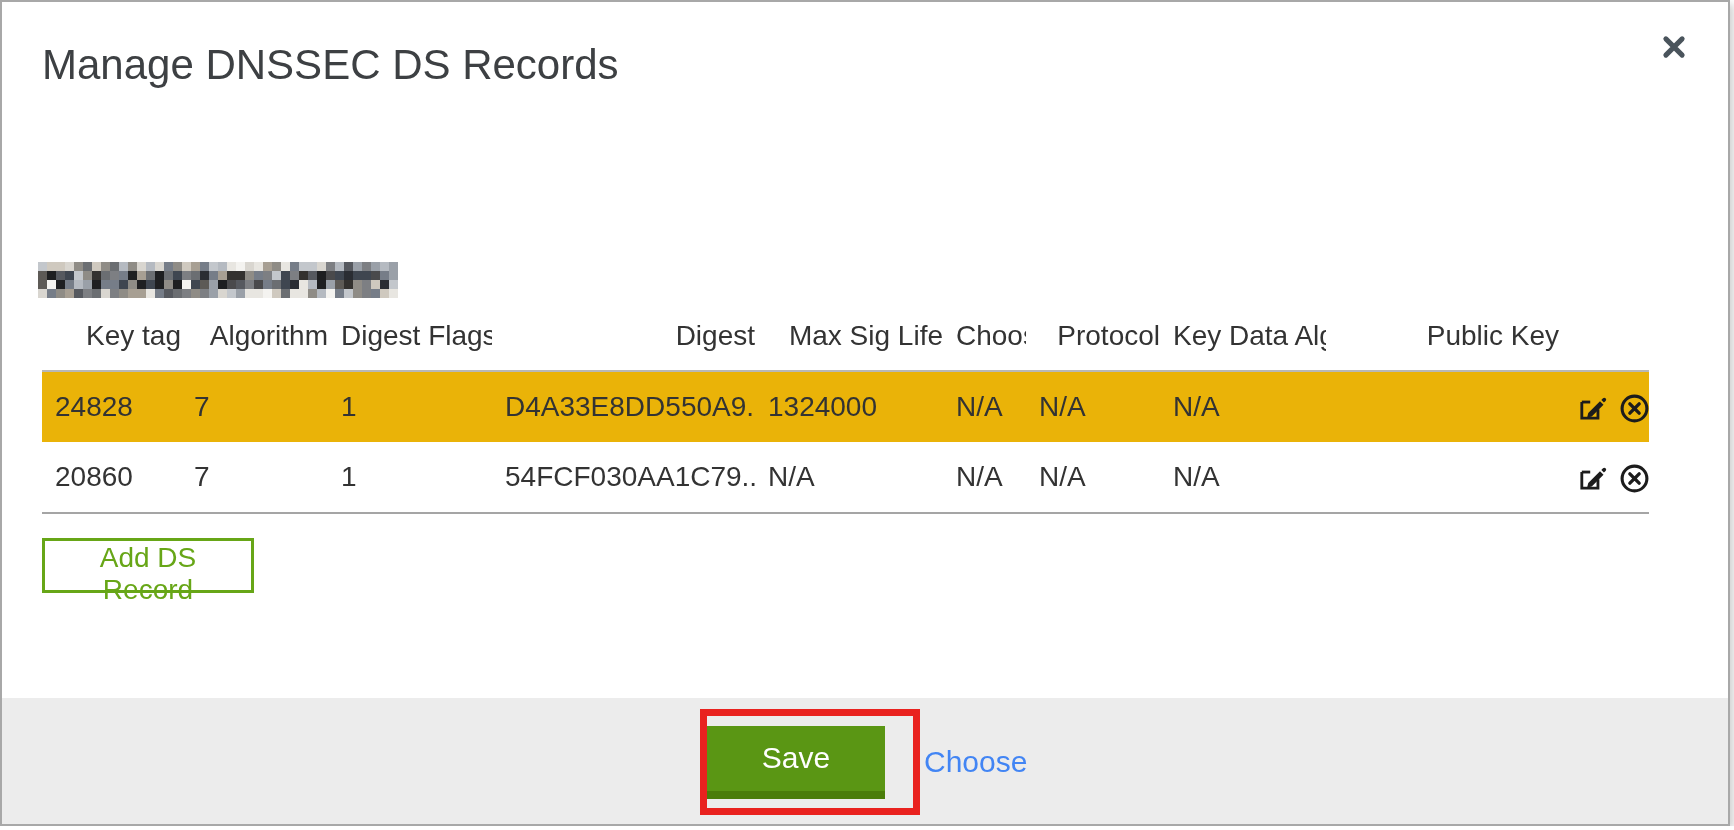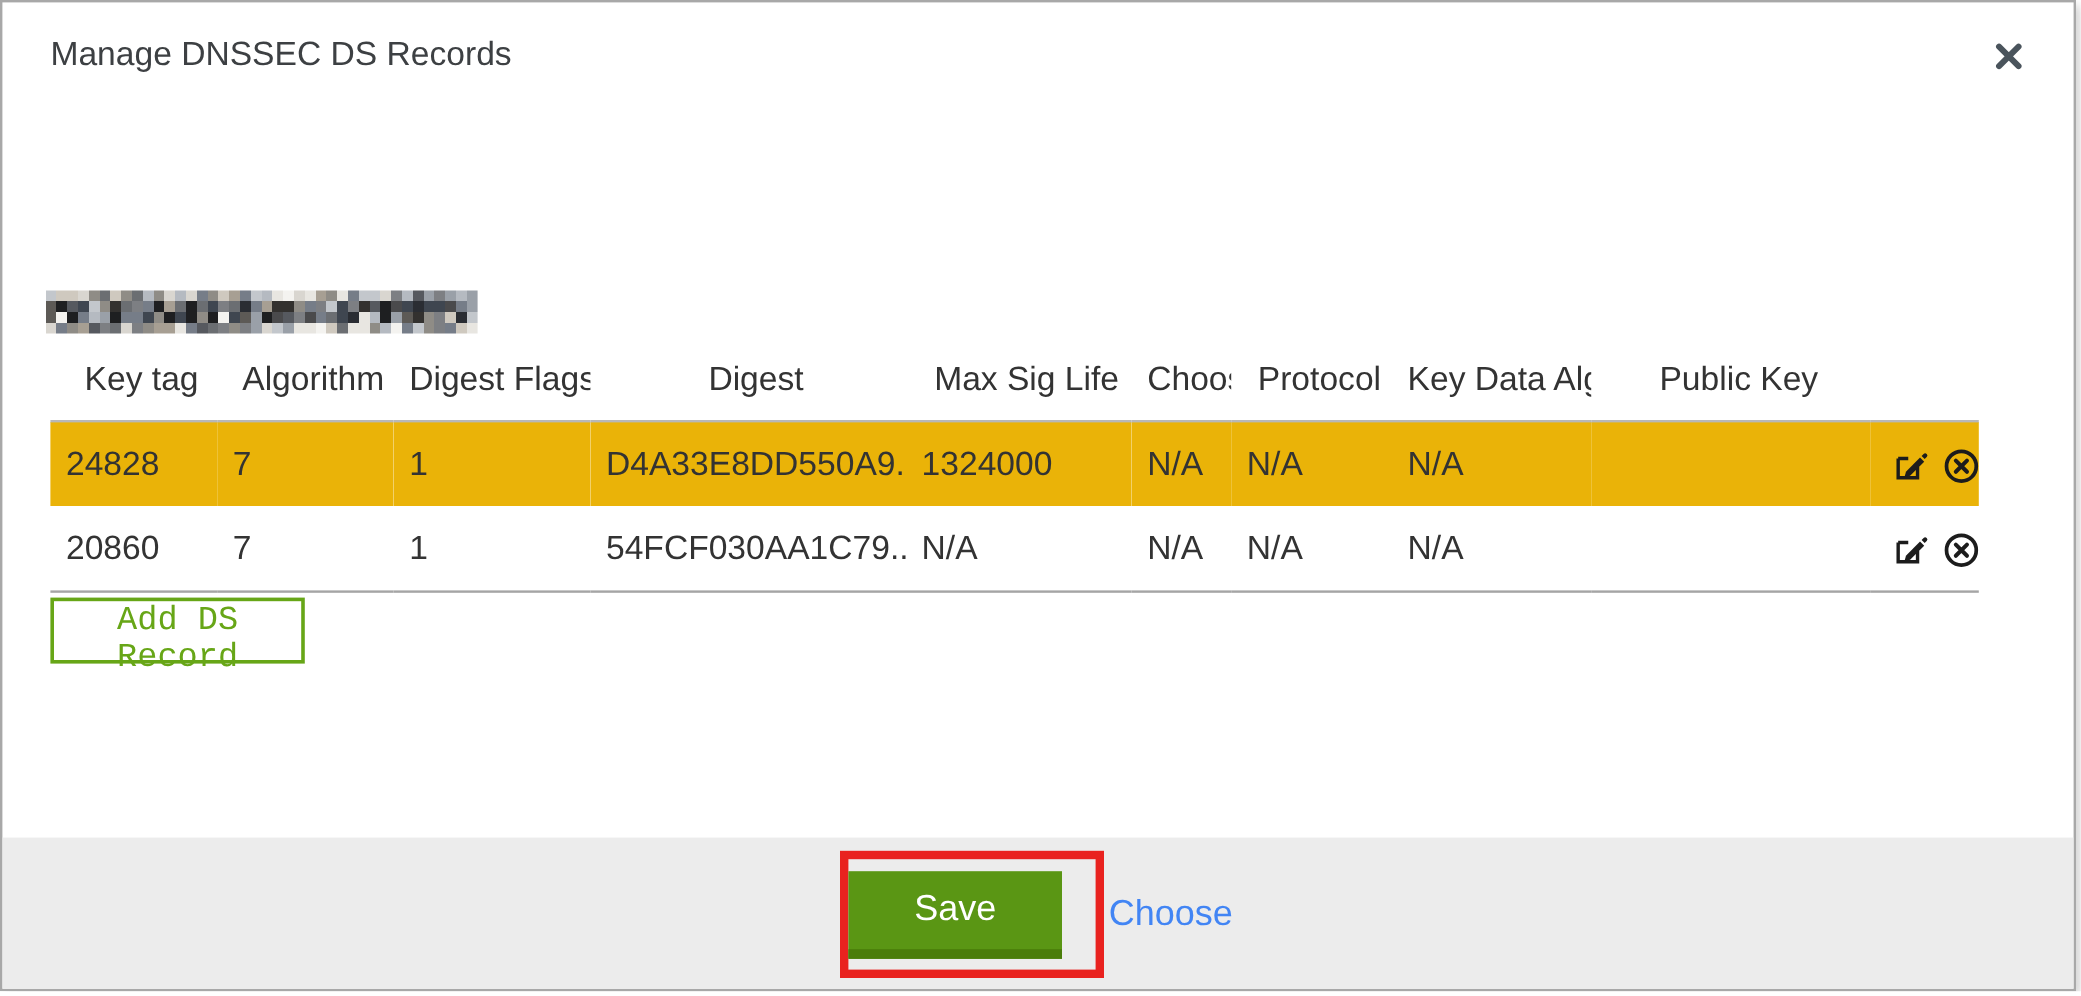--- a/index.html
+++ b/index.html
@@ -14,22 +14,22 @@
     height: 826px;
     box-sizing: border-box;
     border: 2px solid #a8a8a8;
     background: #ffffff;
     box-shadow: 4px 4px 8px rgba(0,0,0,0.18);
     overflow: hidden;
   }
   .dialog-body { padding: 0 40px; }
   .dialog-title {
     margin: 0;
-    padding-top: 18px;
-    font-size: 28px;
+    padding-top: 38px;
+    font-size: 42px;
     font-weight: 400;
     line-height: 50px;
     color: #3d4043;
   }
   .close-btn {
     position: absolute;
     top: 26px;
     right: 34px;
     width: 40px;
     height: 40px;
@@ -52,21 +52,21 @@
     color: #333333;
   }
   table.ds-table {
     margin-top: 22px;
     width: 1607px;
     border-collapse: collapse;
     table-layout: fixed;
     border-bottom: 2px solid #a5a5a5;
   }
   table.ds-table thead th {
-    text-align: center;
+    text-align: right;
     font-weight: 400;
     font-size: 28px;
     color: #333333;
     padding: 0 0 18px 13px;
     border-bottom: 2px solid #b8b8b8;
     white-space: nowrap;
     overflow: hidden;
   }
   table.ds-table tbody td {
     height: 70px;
@@ -86,29 +86,29 @@
     vertical-align: middle;
     border: none;
     background: transparent;
     padding: 0;
     margin: 0 0 0 4px;
     cursor: pointer;
     line-height: 0;
   }
   .add-ds-btn {
     display: inline-block;
-    margin-top: 4px;
+    margin-top: 24px;
     width: 212px;
     height: 55px;
     box-sizing: border-box;
     border: 3px solid #67a617;
     background: #ffffff;
     color: #67a617;
     font-size: 28px;
-    font-family: Liberation Mono, monospace;
+    font-family: Liberation Sans, sans-serif;
     cursor: pointer;
   }
   .dialog-footer {
     position: absolute;
     left: 0;
     right: 0;
     bottom: 0;
     height: 126px;
     background: #ececec;
   }

